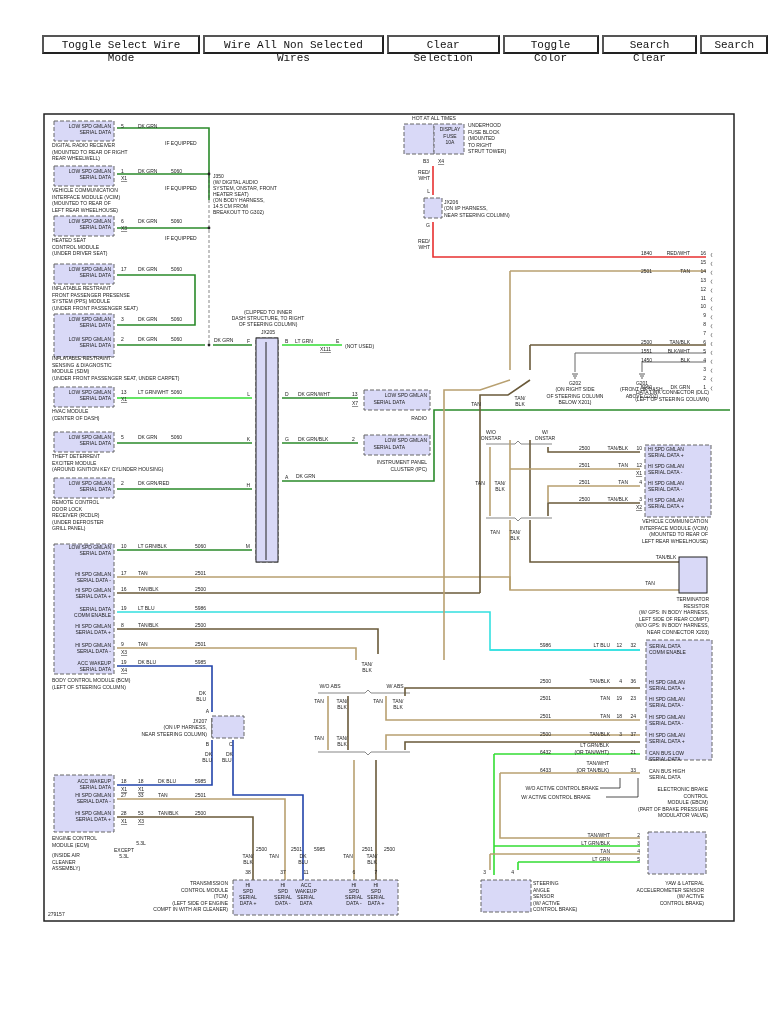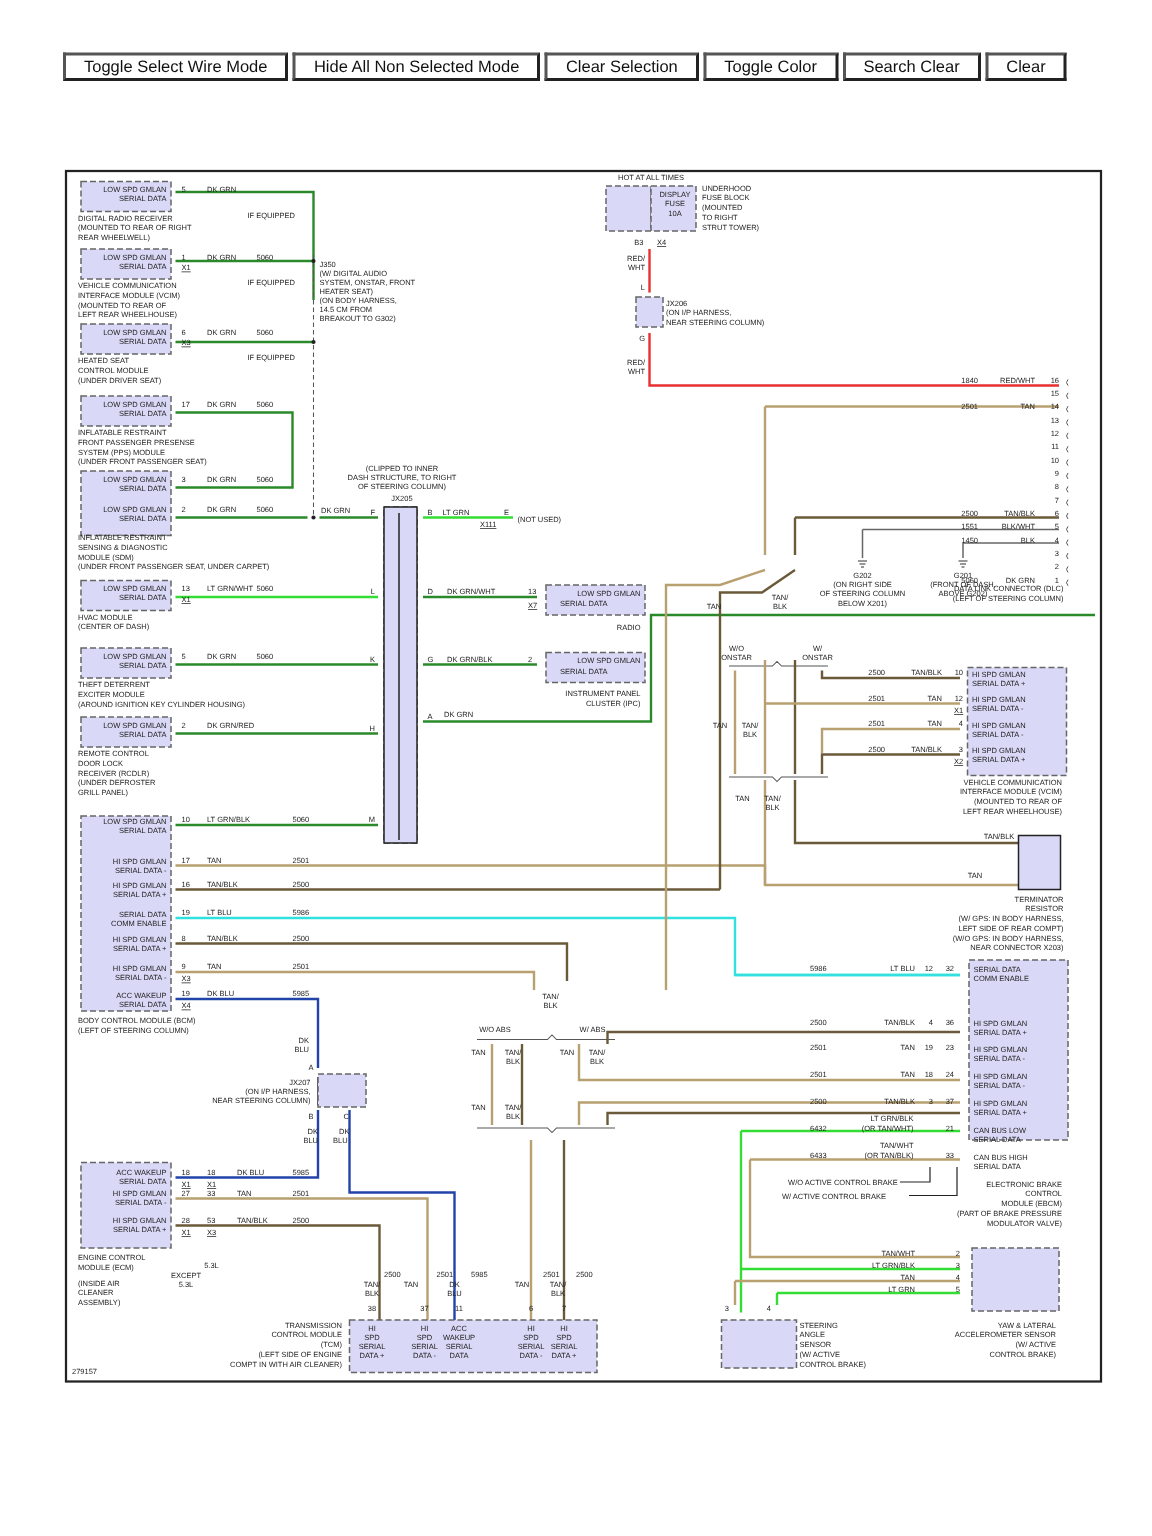--- a/index.html
+++ b/index.html
@@ -1,33 +1,33 @@
 <!DOCTYPE html>
 <html><head>
 <meta charset="utf-8">
 <style>
   html, body { margin:0; padding:0; background:#fff; }
   body { width:768px; height:1024px; position:relative; overflow:hidden; font-family:"Liberation Sans", sans-serif; }
   .toolbar { position:absolute; left:42px; top:35px; display:flex; gap:3px; }
-  .tb-btn { border:2px solid #555; border-right-color:#222; border-bottom-color:#222; background:#fff; font-family:Liberation Sans, sans-serif; font-size:11px; color:#111; padding:2px 12px; height:19px; line-height:13px; cursor:pointer; box-sizing:border-box; }
+  .tb-btn { border:2px solid #555; border-right-color:#222; border-bottom-color:#222; background:#fff; font-family:Liberation Mono, monospace; font-size:11px; color:#111; padding:2px 12px; height:19px; line-height:13px; cursor:pointer; box-sizing:border-box; }
   svg#diagram { position:absolute; left:0; top:0; }
   svg text { font-family:"Liberation Sans", sans-serif; font-size:5px; fill:#222; }
   .mod { fill:#d9d9f7; stroke:#666; stroke-width:1; stroke-dasharray:4 2; }
   .frame { fill:none; stroke:#222; stroke-width:1.5; }
 </style>
 </head>
 <body>
 
 <div class="toolbar">
   <button class="tb-btn">Toggle Select Wire Mode</button>
-  <button class="tb-btn">Hide All Non Selected Mode</button>
+  <button class="tb-btn">Wire All Non Selected Wires</button>
   <button class="tb-btn">Clear Selection</button>
   <button class="tb-btn">Toggle Color</button>
   <button class="tb-btn">Search Clear</button>
-  <button class="tb-btn">Clear</button>
+  <button class="tb-btn">Search</button>
 </div>
 
 <svg id="diagram" width="768" height="1024">
   <rect class="frame" x="44" y="114" width="690" height="807"></rect>
   <g id="layer-wires">
       <polyline points="117,128 209,128 209,200" fill="none" stroke="#2a8a2a" stroke-width="1.6"></polyline>
       <polyline points="117,174 209,174" fill="none" stroke="#2a8a2a" stroke-width="1.6"></polyline>
       <polyline points="117,228 209,228" fill="none" stroke="#2a8a2a" stroke-width="1.6"></polyline>
       <polyline points="117,275 195,275 195,325 117,325" fill="none" stroke="#2a8a2a" stroke-width="1.6"></polyline>
       <polyline points="117,345 205,345" fill="none" stroke="#2a8a2a" stroke-width="1.6"></polyline>

